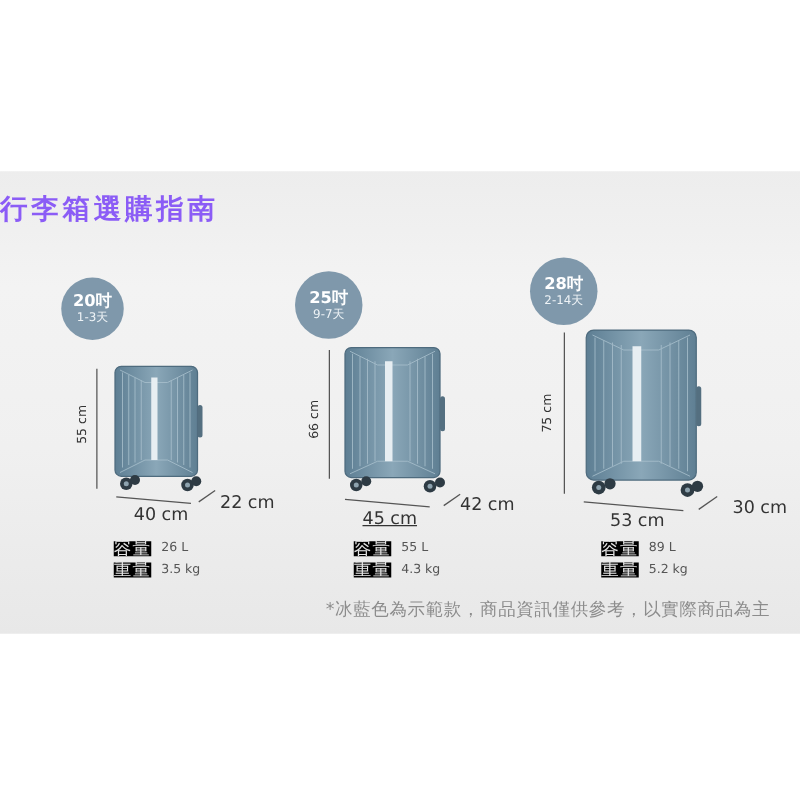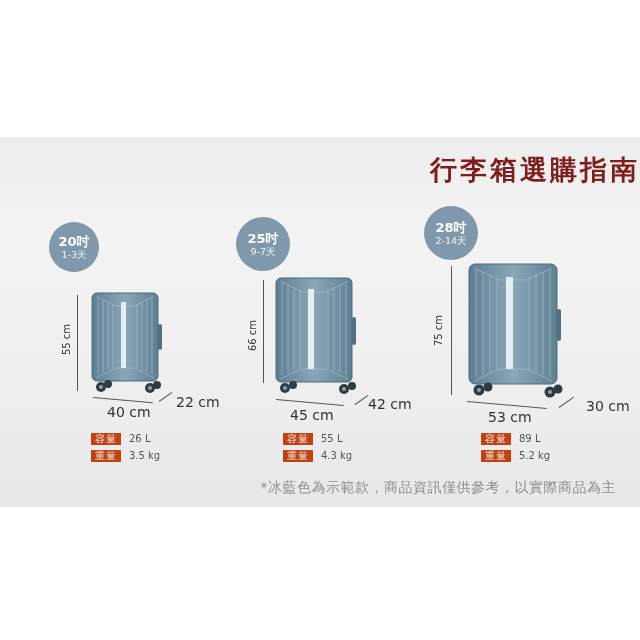--- a/index.html
+++ b/index.html
@@ -5,41 +5,41 @@
   html, body { margin: 0; padding: 0; }
   body {
     width: 640px; height: 640px; background: #ffffff; position: relative; overflow: hidden;
     font-family: "DejaVu Sans", sans-serif;
   }
   .band {
     position: absolute; left: 0; top: 137px; width: 640px; height: 370px;
     background: linear-gradient(180deg, #ededed 0%, #f3f3f3 25%, #f0f0f0 60%, #e8e8e8 100%);
   }
   .title {
-    position: absolute; left: 0; width: 640px; top: 152px; text-align: right;
-    font-size: 27px; letter-spacing: 3px; color: #7f1d1d; font-weight: bold;
+    position: absolute; left: 0; width: 640px; top: 152px; text-align: left;
+    font-size: 22px; letter-spacing: 3px; color: #8b5cf6; font-weight: bold;
   }
   .badge {
     position: absolute; border-radius: 50%; background: #7f98ab; color: #fff;
     display: flex; flex-direction: column; align-items: center; justify-content: center;
   }
   .badge .size { font-size: 13px; font-weight: bold; line-height: 15px; }
   .badge .days { font-size: 9.5px; line-height: 12px; color: #eef3f6; }
   .vline { position: absolute; width: 1px; background: #555; }
   .hline { position: absolute; height: 1px; background: #555; transform-origin: left center; }
   .vlabel {
     position: absolute; font-size: 10px; color: #333; transform: rotate(-90deg);
     transform-origin: center center; white-space: nowrap;
   }
   .dlabel { position: absolute; font-size: 14px; color: #333; white-space: nowrap; }
   .specs { position: absolute; font-size: 10px; color: #555; }
   .spec-row { display: flex; align-items: center; height: 17px; }
   .spec-tag {
-    display: inline-block; width: 30px; height: 12px; background: #c2410c; color: #e6e6e6;
-    font-size: 10px; text-align: center; line-height: 12px; margin-right: 8px; letter-spacing: 1px;
+    display: inline-block; width: 30px; height: 12px; background: #000000; color: #e6e6e6;
+    font-size: 14px; text-align: center; line-height: 12px; margin-right: 8px; letter-spacing: 1px;
   }
   .spec-val { color: #555; }
   .note {
     position: absolute; right: 24px; top: 479px; font-size: 14px; color: #8c8c8c; letter-spacing: 0.5px;
   }
   svg.case { position: absolute; overflow: visible; }
 </style>
 </head>
 <body>
 
@@ -131,21 +131,21 @@
     <rect x="34" y="12" width="6" height="80" fill="#e7eef2"></rect>
     <rect x="78" y="40" width="4" height="28" rx="2" fill="#546f80"></rect>
     <circle cx="11" cy="111" r="5" fill="#2e3b44"></circle>
       <circle cx="11" cy="111" r="2" fill="#8ea3af"></circle>
     <circle cx="19" cy="108" r="4" fill="#2e3b44"></circle>
     <circle cx="70" cy="112" r="5" fill="#2e3b44"></circle>
       <circle cx="70" cy="112" r="2" fill="#8ea3af"></circle>
     <circle cx="78" cy="109" r="4" fill="#2e3b44"></circle>
   </svg>
   <div class="hline" style="left:276px; top:399px; width:68px; transform:rotate(5deg);"></div>
-  <div class="dlabel" style="left:290px; top:407px;">45 cm</div>
+  <div class="dlabel" style="left:290px; top:407px;text-decoration:underline;">45 cm</div>
   <div class="hline" style="left:355px; top:404px; width:16px; transform:rotate(-35deg);"></div>
   <div class="dlabel" style="left:368px; top:396px;">42 cm</div>
   <div class="specs" style="left:283px; top:430px;">
     <div class="spec-row">
       <span class="spec-tag">容量</span>
       <span class="spec-val">55 L</span>
     </div>
     <div class="spec-row">
       <span class="spec-tag">重量</span>
       <span class="spec-val">4.3 kg</span>

